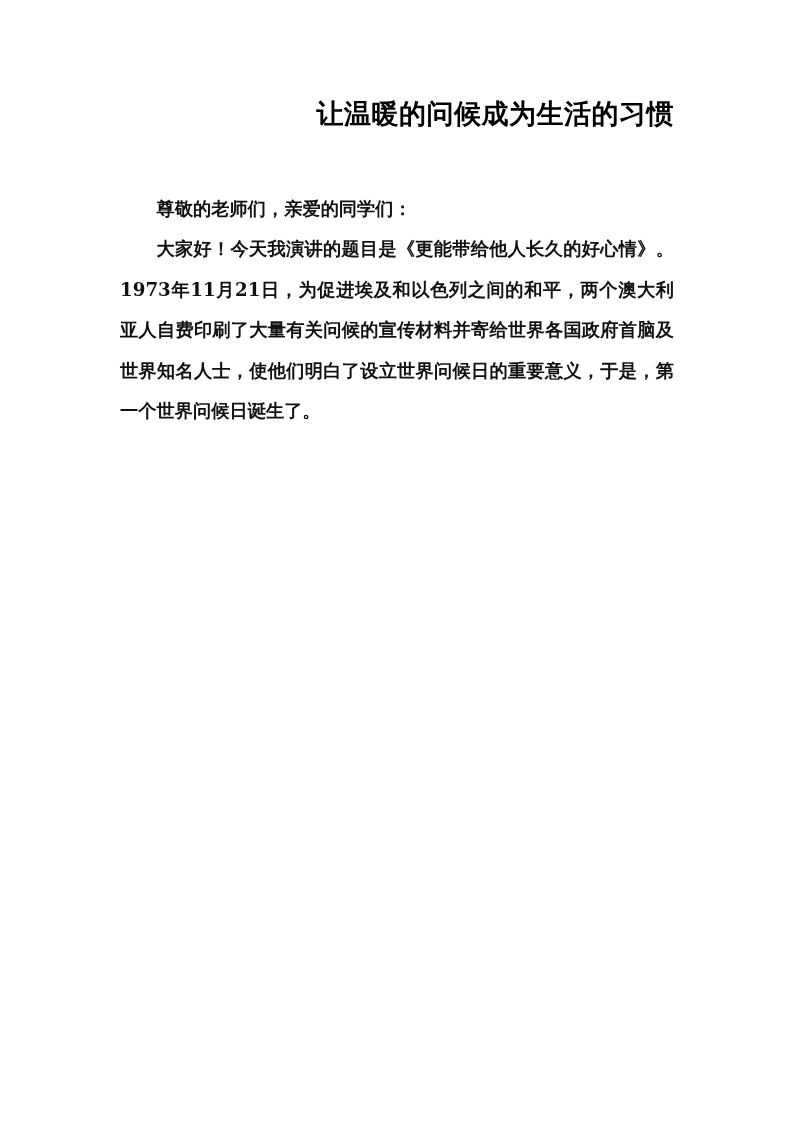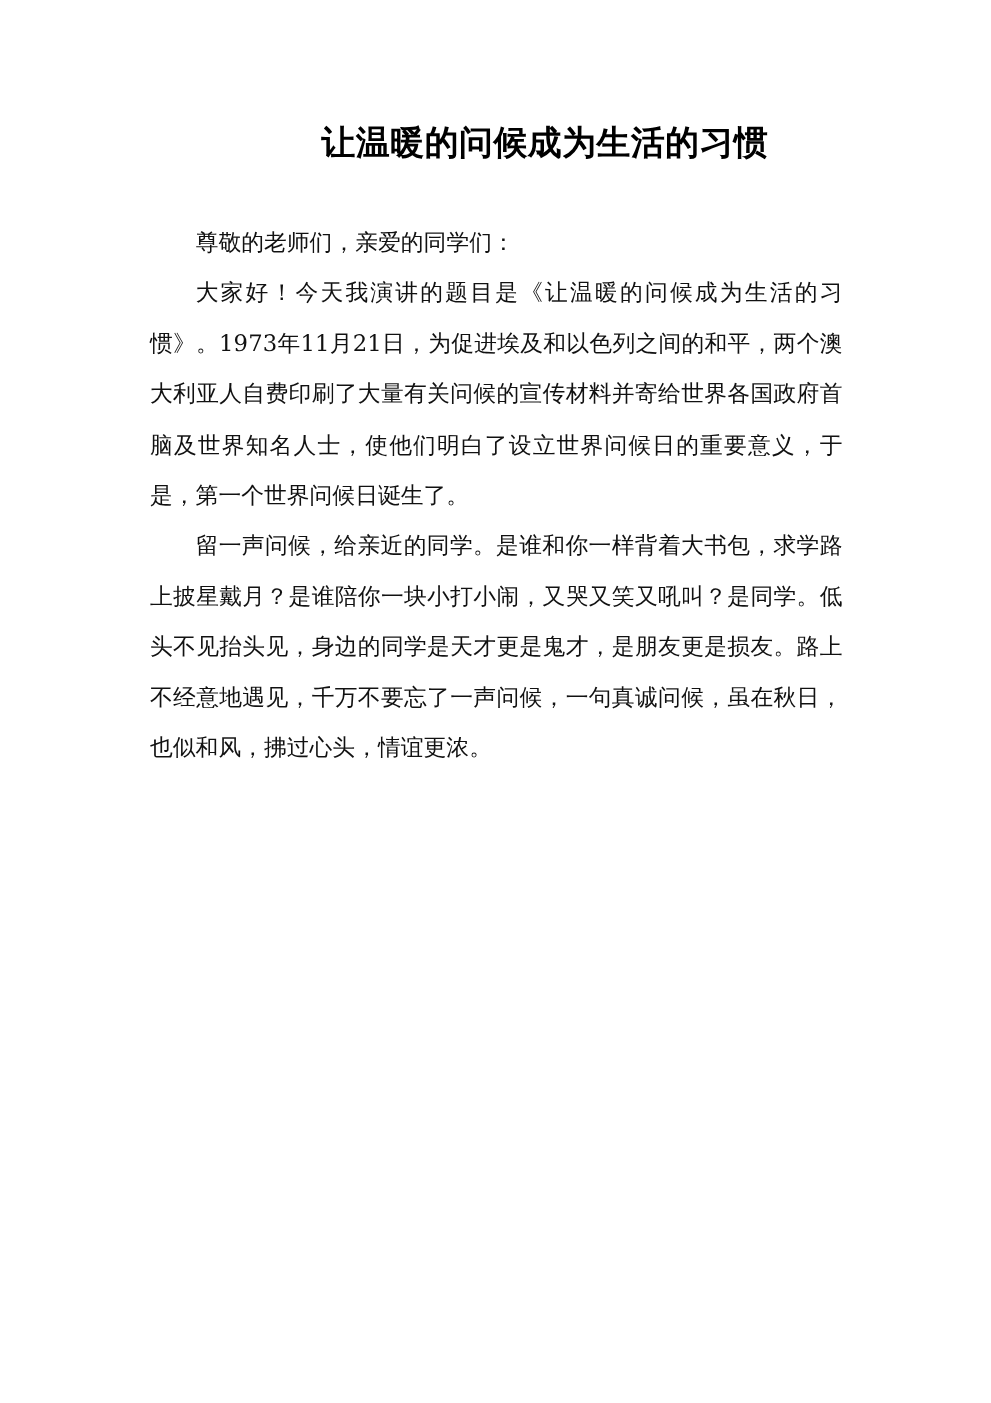--- a/index.html
+++ b/index.html
@@ -1,28 +1,27 @@
 <!DOCTYPE html>
 <html><head>
 <meta charset="utf-8">
 <style>
   html, body { margin:0; padding:0; background:#ffffff; }
   body { width:793px; height:1122px; position:relative; overflow:hidden;
          font-family:"DejaVu Serif","Liberation Serif",serif; color:#111; }
   .page { position:absolute; left:120px; top:0; width:554px; }
-  .title { position:absolute; left:0; width:554px; top:96px; text-align:center;
+  .title { position:absolute; left:0; width:554px; top:96px; text-align:right;
            font-family:"DejaVu Sans","Liberation Sans",sans-serif; font-weight:bold;
            font-size:27px; letter-spacing:0.5px; color:#000; padding-left:78px; box-sizing:border-box; }
-  .body { position:absolute; top:175px; left:0; width:554px; }
+  .body { position:absolute; top:189px; left:0; width:554px;font-weight:bold; }
   .p { font-size:18.2px; line-height:40.4px; text-align:justify; text-align-last:left;
        margin:0; text-indent:36.5px; word-break:break-all; letter-spacing:0.05px; }
 </style>
 </head>
 <body>
 
 <div class="page">
   <div class="title">让温暖的问候成为生活的习惯</div>
   <div class="body">
     <p class="p">尊敬的老师们，亲爱的同学们：</p>
-    <p class="p">大家好！今天我演讲的题目是《让温暖的问候成为生活的习惯》。1973年11月21日，为促进埃及和以色列之间的和平，两个澳大利亚人自费印刷了大量有关问候的宣传材料并寄给世界各国政府首脑及世界知名人士，使他们明白了设立世界问候日的重要意义，于是，第一个世界问候日诞生了。</p>
-    <p class="p">留一声问候，给亲近的同学。是谁和你一样背着大书包，求学路上披星戴月？是谁陪你一块小打小闹，又哭又笑又吼叫？是同学。低头不见抬头见，身边的同学是天才更是鬼才，是朋友更是损友。路上不经意地遇见，千万不要忘了一声问候，一句真诚问候，虽在秋日，也似和风，拂过心头，情谊更浓。</p>
+    <p class="p">大家好！今天我演讲的题目是《更能带给他人长久的好心情》。1973年11月21日，为促进埃及和以色列之间的和平，两个澳大利亚人自费印刷了大量有关问候的宣传材料并寄给世界各国政府首脑及世界知名人士，使他们明白了设立世界问候日的重要意义，于是，第一个世界问候日诞生了。</p>
   </div>
 </div>
 
 </body></html>

